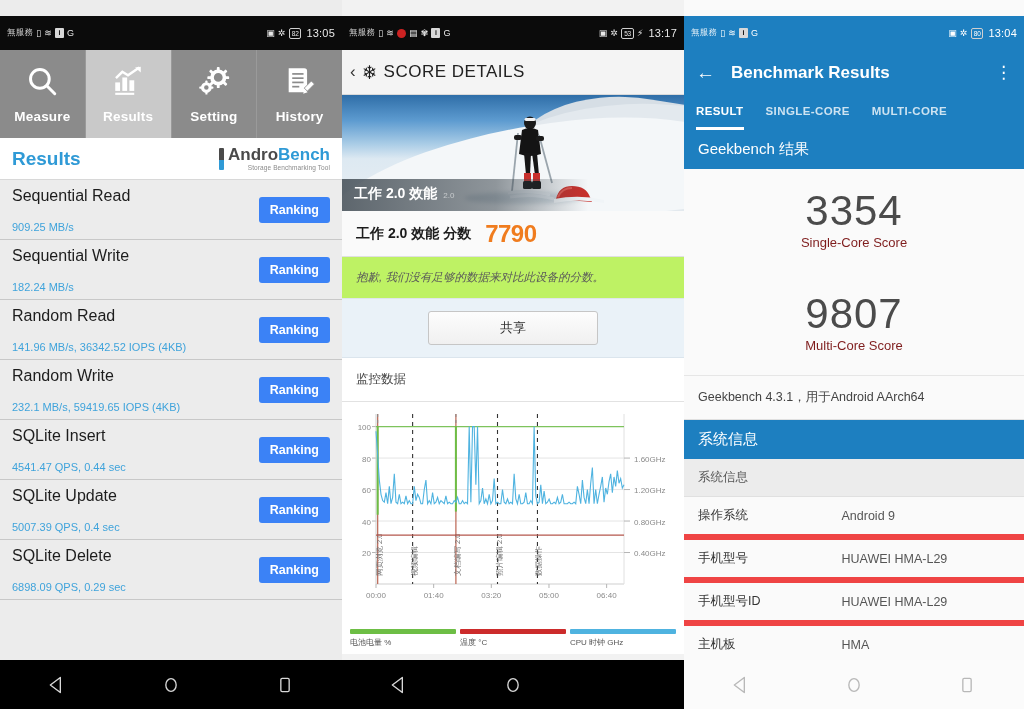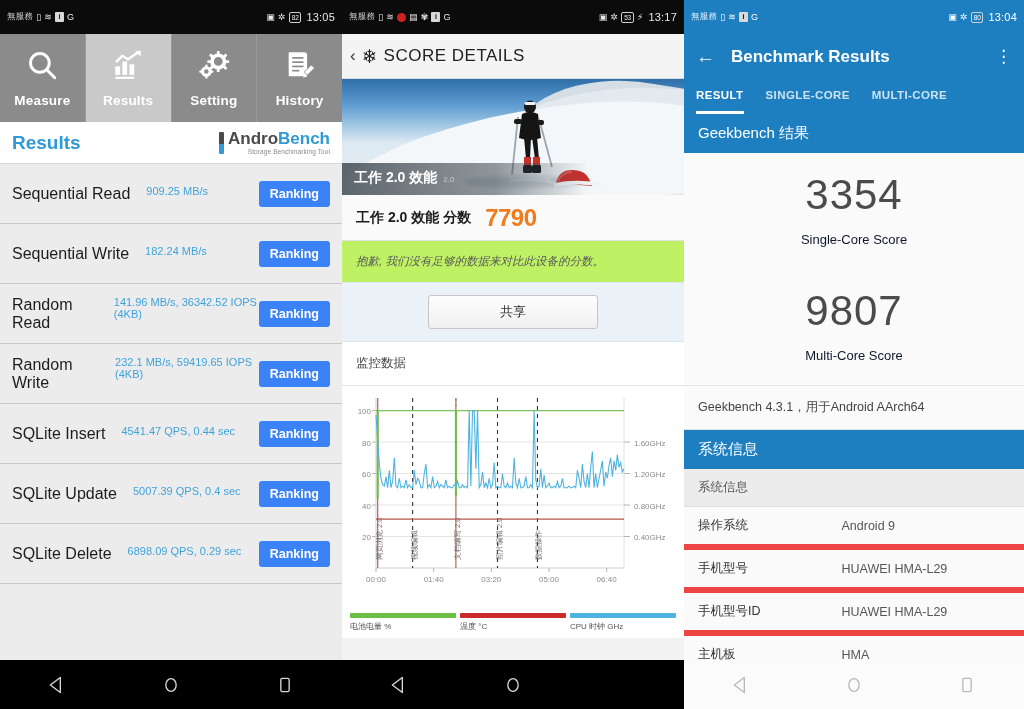--- a/index.html
+++ b/index.html
@@ -12,20 +12,21 @@
   .screen { position: absolute; top: 0; height: 709px; overflow: hidden; }
   #panel-androbench { left: 0;   width: 342px; background: #ececec; }
   #panel-3dmark     { left: 342px; width: 342px; background: #f2f2f2; }
   #panel-geekbench  { left: 684px; width: 340px; background: #fafafa; }
 
   
   .statusbar {
     height: 16px; display: flex; align-items: center;
     font-size: 10px; color: #e8e8e8; padding: 17px 7px;
     letter-spacing: .2px;
+    margin-top: 16px;
   }
   .statusbar.dark { background: #0b0b0b; }
   .statusbar.blue { background: #1d7fc0; color: #fff; }
   .sb-left { display: flex; align-items: center; gap: 3px; }
   .sb-right { margin-left: auto; display: flex; align-items: center; gap: 3px; }
   .sb-txt { font-size: 8.5px; opacity: .85; }
   .sb-ico {
     display: inline-flex; align-items: center; justify-content: center;
     font-size: 9px; line-height: 1;
   }
@@ -64,21 +65,21 @@
   .ab-logo-txt { line-height: 1; text-align: right; }
   .ab-logo-main { font-size: 17px; font-weight: bold; color: #4a4a4a; }
   .ab-logo-main b { color: #2f9ad6; font-weight: bold; }
   .ab-logo-sub { font-size: 6.5px; color: #8a8a8a; letter-spacing: .1px; margin-top: 2px; }
 
   .ab-row {
     height: 60px; display: flex; align-items: center;
     padding: 0 12px; border-bottom: 1px solid #c8c8c8;
     background: #ececec;
   }
-  .ab-row-text { display: flex; flex-direction: row; gap: 16px; }
+  .ab-row-text { display: flex; flex-direction: column; gap: 16px; }
   .ab-row-title { font-size: 16px; color: #1d1d1d; }
   .ab-row-value { font-size: 11px; color: #3fa3db; }
   .ab-rank-btn {
     margin-left: auto; background: #3b82f6; color: #fff;
     font-size: 12.5px; font-weight: bold; padding: 6px 11px;
     border-radius: 3px; border: none; cursor: pointer;
   }
 
   
   .dm-appbar {
@@ -162,21 +163,21 @@
     color: rgba(255,255,255,.78); font-size: 11.5px; font-weight: bold;
     letter-spacing: .4px; margin-right: 22px; display: flex; align-items: center;
     border-bottom: 3px solid transparent; padding-bottom: 2px;
   }
   .gb-tab.active { color: #fff; border-bottom-color: #fff; }
   .gb-band {
     background: #1d7fc0; color: #fff; font-size: 15px; padding: 10px 14px;
   }
   .gb-scores { background: #fafafa; padding: 18px 0 22px; text-align: center; }
   .gb-score-num { font-size: 42px; color: #4b4b4b; font-weight: normal; letter-spacing: 1px; }
-  .gb-score-lab { font-size: 13px; color: #0f172a; margin-top: 13px; }
+  .gb-score-lab { font-size: 13px; color: #7f1d1d; margin-top: 0; }
   .gb-gap { height: 40px; }
   .gb-version {
     background: #fafafa; font-size: 12.5px; color: #444; padding: 13px 14px;
     border-top: 1px solid #e6e6e6; border-bottom: 1px solid #e0e0e0;
   }
   .gb-subhead { background: #ececec; font-size: 12.5px; color: #555; padding: 10px 14px; border-bottom:1px solid #e0e0e0;}
   .gb-info-row {
     display: flex; align-items: center; font-size: 12.5px;
     padding: 10px 14px; border-bottom: 6px solid #ef4444; background: #fafafa;
   }

